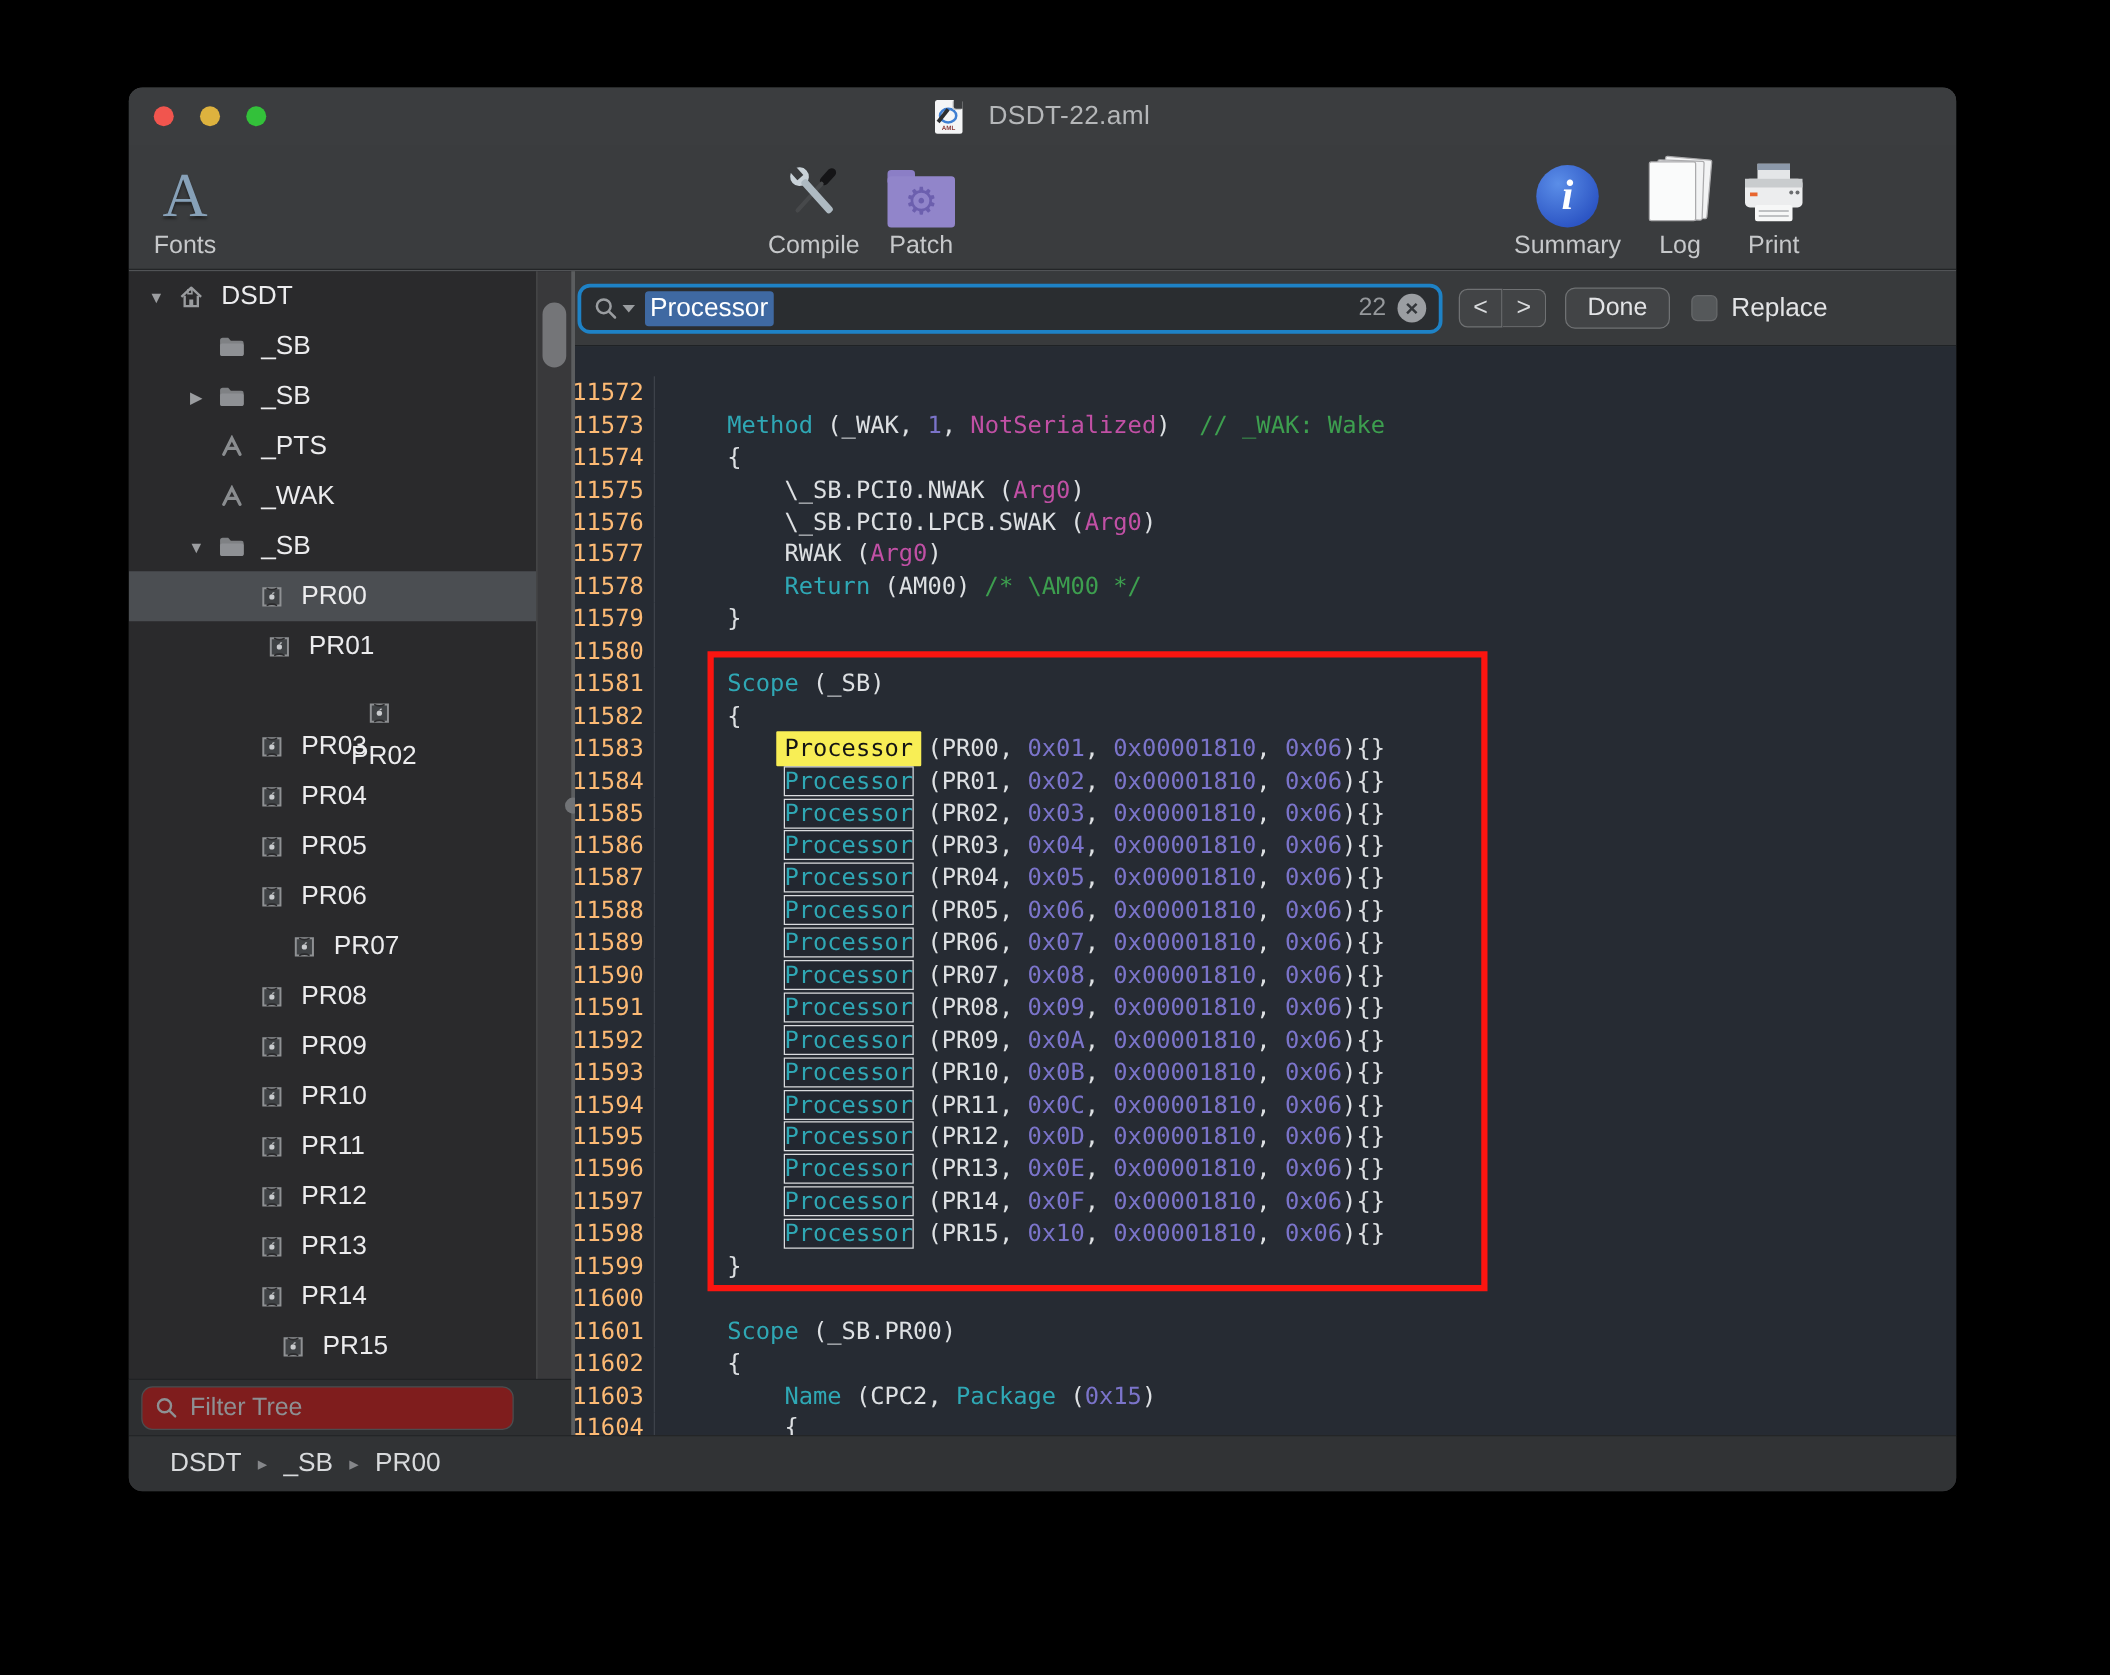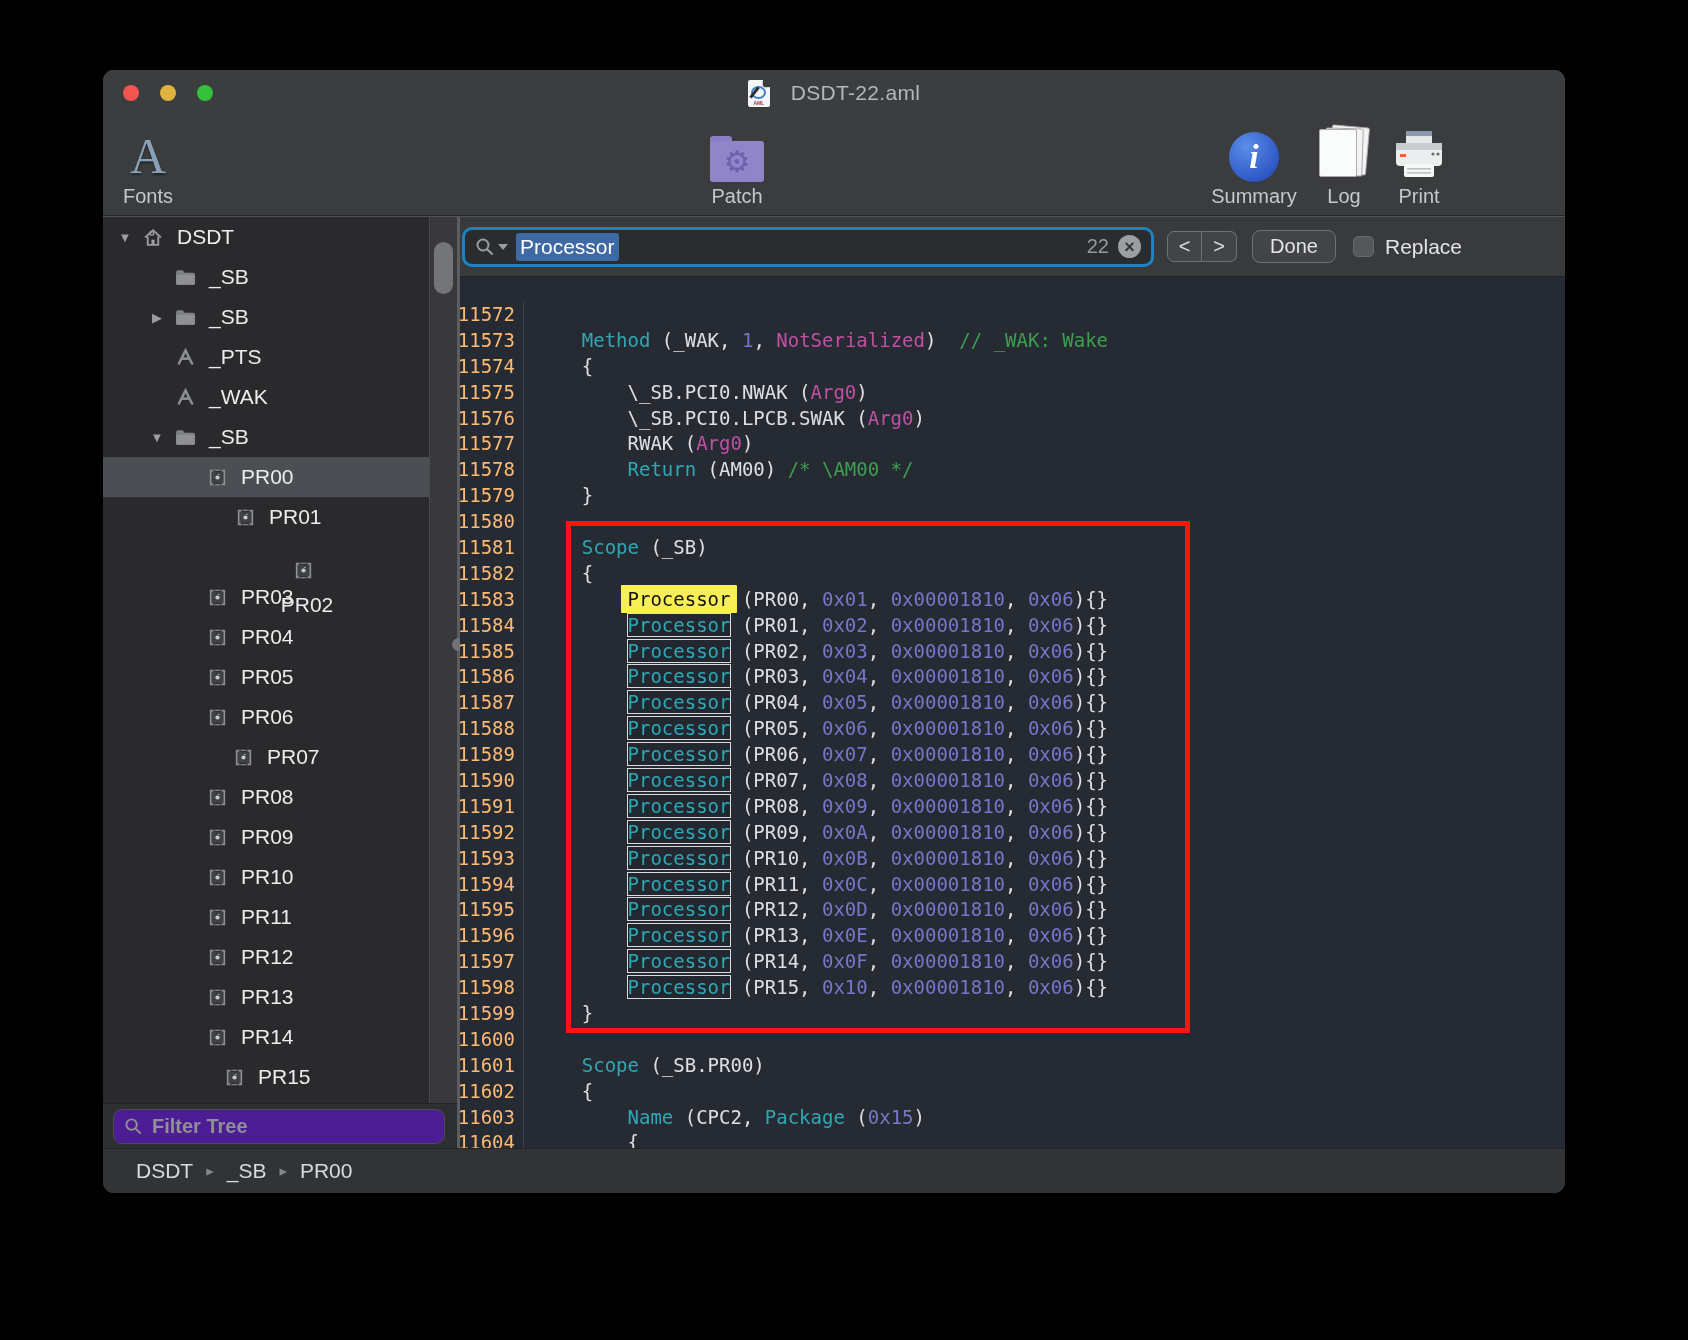--- a/index.html
+++ b/index.html
@@ -55,22 +55,22 @@
   .tree-row { height:40px; display:flex; align-items:center; color:#ececee; font-size:21px; cursor:default; }
   .tree-row.sel { background:#4b4e52; }
   .disc { width:24px; text-align:center; font-size:13px; color:#9b9da0; flex:0 0 24px; }
   .ticon { width:32px; display:flex; justify-content:center; flex:0 0 32px; }
   .tlabel { margin-left:8px; white-space:nowrap; }
 
   .tree-scrollbar { width:28px; background:#39393b; border-left:1px solid #48494b; position:relative; flex:0 0 28px; }
   .tree-thumb { position:absolute; left:4px; right:4px; top:25px; height:52px; background:#747578; border-radius:10px; }
 
   .filterbar { height:45px; background:#2d2f31; border-top:1px solid #202224; display:flex; align-items:center; padding-left:10px; }
-  .filterbox { width:332px; height:35px; background:#4c1d95; border:1px solid #4b4d4f; border-radius:9px;
-               display:flex; align-items:center; gap:9px; padding:0 10px;font-weight:bold; }
+  .filterbox { width:298px; height:35px; background:#7f1d1d; border:1px solid #4b4d4f; border-radius:9px;
+               display:flex; align-items:center; gap:9px; padding:0 10px; }
   .filter-placeholder { color:#8e9093; font-size:20px; }
 
   .vdivider { width:3px; background:#5b5d5f; position:relative; flex:0 0 3px; }
   .divider-dot { position:absolute; left:-5px; top:421px; width:13px; height:13px; border-radius:50%; background:#717376; }
 
   
   .editor { flex:1; display:flex; flex-direction:column; min-width:0; }
   .findbar { height:60px; background:#383a3c; border-bottom:1px solid #1f2225; display:flex; align-items:center;
              padding:0 10px 0 2px; flex:0 0 60px; }
   .searchfield { width:692px; height:40px; border:3px solid #1e82c6; background:#2a2d30; border-radius:10px;
@@ -132,20 +132,36 @@
     </div>
   </div>
 
   <div class="toolbar">
     <div class="tb-item" style="left:-15px">
       <span class="tb-icon">
           <span class="fonts-glyph">A</span>
         </span>
       <span>Fonts</span>
     </div>
+    <div class="tb-item" style="left:488px">
+      <span class="tb-icon">
+        <svg width="56" height="56" viewBox="0 0 56 56">
+          <g transform="rotate(42 28 28)">
+            <rect x="24.5" y="3" width="7" height="16" rx="3.5" fill="#151517"></rect>
+            <rect x="26.3" y="17" width="3.4" height="32" rx="1.7" fill="#47494b"></rect>
+          </g>
+          <g transform="rotate(-42 28 28)">
+            <circle cx="28" cy="11" r="7.5" fill="#c9d2d8"></circle>
+            <rect x="24.8" y="1" width="6.4" height="11" fill="#3a3c3e"></rect>
+            <rect x="25" y="15" width="6" height="34" rx="2.5" fill="#aebac2"></rect>
+          </g>
+        </svg>
+      </span>
+      <span>Compile</span>
+    </div>
     <div class="tb-item" style="left:574px">
       <span class="tb-icon">
         <span class="patch-glyph">
             <span class="tab"></span>
             <span class="body"></span>
             <span class="gear">⚙</span>
           </span>
       </span>
       <span>Patch</span>
     </div>
@@ -256,21 +272,21 @@
               <span class="ticon">
                 <svg width="19" height="19" viewBox="0 0 18 18">
                   <path d="M2.5 2.5 h13 v13 h-13 z" fill="#3f4245" stroke="#8f9194" stroke-width="1.5"></path>
                   <path d="M5 2.5 q4 2 8 0 M5 15.5 q4 -2 8 0" stroke="#2a2a2c" stroke-width="1.2" fill="none"></path>
                   <circle cx="9" cy="9" r="2" fill="#c9cbce"></circle>
                   <path d="M9.3 6.6 q1-1 1.6-.4" stroke="#c9cbce" stroke-width="0.8" fill="none"></path>
                 </svg>
               </span>
               <span class="tlabel">PR00</span>
             </div>
-            <div class="tree-row" style="padding-left: 102px;">
+            <div class="tree-row" style="padding-left: 36px; margin-left: 44px;">
               <span class="disc"></span>
               <span class="ticon">
                 <svg width="19" height="19" viewBox="0 0 18 18">
                   <path d="M2.5 2.5 h13 v13 h-13 z" fill="#3f4245" stroke="#8f9194" stroke-width="1.5"></path>
                   <path d="M5 2.5 q4 2 8 0 M5 15.5 q4 -2 8 0" stroke="#2a2a2c" stroke-width="1.2" fill="none"></path>
                   <circle cx="9" cy="9" r="2" fill="#c9cbce"></circle>
                   <path d="M9.3 6.6 q1-1 1.6-.4" stroke="#c9cbce" stroke-width="0.8" fill="none"></path>
                 </svg>
               </span>
               <span class="tlabel">PR01</span>

